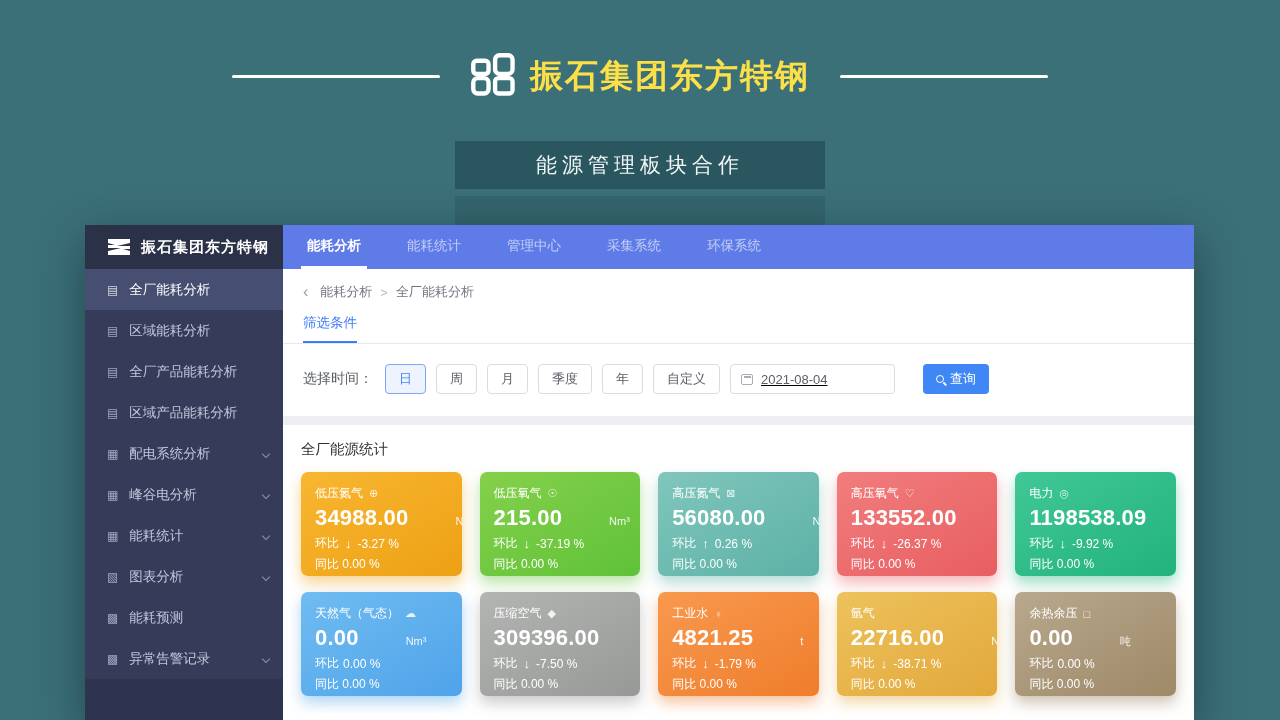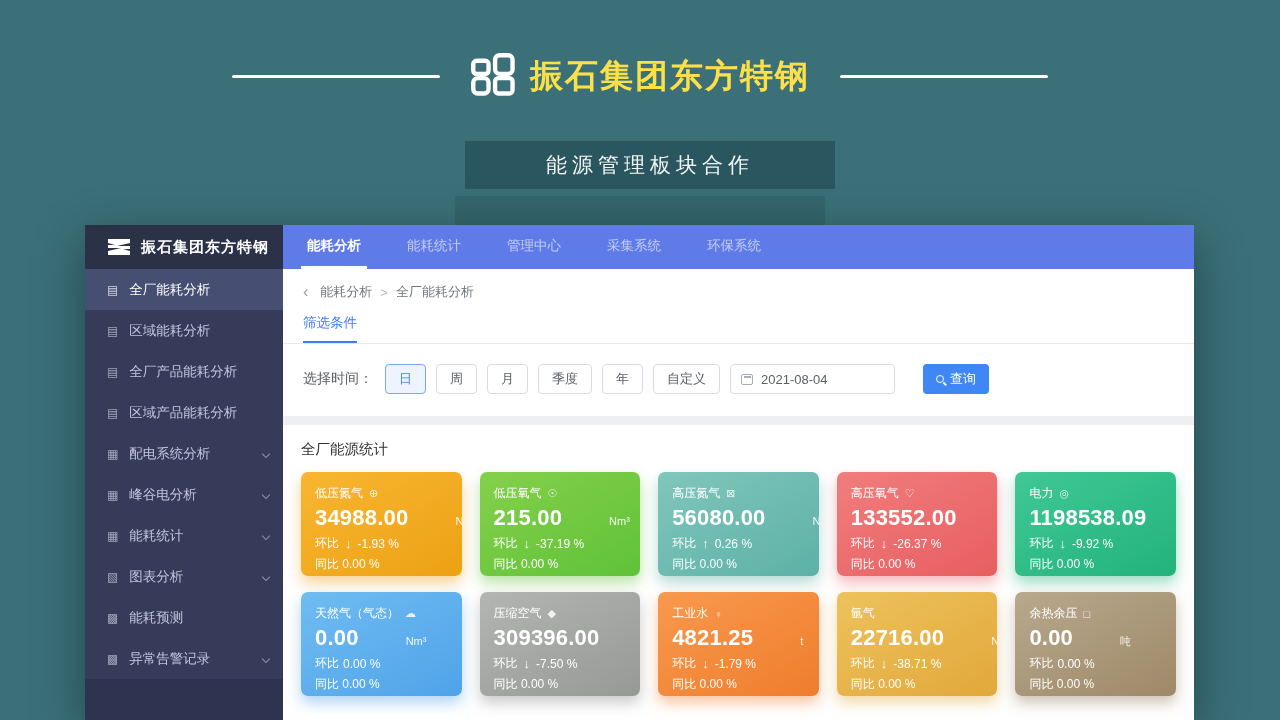--- a/index.html
+++ b/index.html
@@ -10,21 +10,21 @@
 
   
   .hero-title-row { position:absolute; top:50px; left:0; width:1280px; height:52px;
     display:flex; align-items:center; justify-content:center; }
   .hero-rule { width:208px; height:3px; background:#ffffff; border-radius:2px; }
   .hero-rule.left { margin-right:30px; }
   .hero-rule.right { margin-left:30px; }
   .hero-logo { width:48px; height:48px; margin-right:12px; }
   .hero-title { color:#fde047; font-size:33px; font-weight:bold; letter-spacing:2px; }
 
-  .hero-subtitle { position:absolute; top:141px; left:465px; width:370px; height:48px;
+  .hero-subtitle { position:absolute; top:141px; left:455px; width:370px; height:48px;
     background:rgba(16,45,52,0.38); display:flex; align-items:center; justify-content:center;
     color:#f2f6f6; font-size:21px; letter-spacing:5px; }
   .hero-subtitle-ghost { position:absolute; top:196px; left:455px; width:370px; height:29px;
     background:rgba(16,45,52,0.16); }
 
   
   .app { position:absolute; left:85px; top:225px; width:1109px; height:495px;
     background:#ffffff; box-shadow:0 14px 46px rgba(0,0,0,0.38); display:flex; flex-direction:column; }
 
   .app-header { height:44px; display:flex; flex:0 0 44px; }
@@ -63,21 +63,21 @@
   .crumb-sep { margin:0 8px; color:#b6bac2; }
   .tabs-row { padding:2px 32px 0 20px; border-bottom:1px solid #e7e9ef; }
   .filter-tab { display:inline-block; color:#3e7bfa; font-size:13.5px; padding-bottom:9px;
     border-bottom:2px solid #3e7bfa; cursor:pointer; }
   .filter-row { display:flex; align-items:center; padding:20px 20px 22px 20px; }
   .filter-label { color:#5a5e66; font-size:14px; margin-right:12px; }
   .time-btn { height:30px; padding:0 13px; background:#ffffff; border:1px solid #d9dce3; border-radius:4px;
     color:#5a5e66; font-size:13px; margin-right:10px; display:flex; align-items:center; cursor:pointer; }
   .time-btn.selected { color:#4784f2; border-color:#7ba7f5; background:#edf4ff; }
   .date-input { height:30px; width:165px; border:1px solid #d9dce3; border-radius:4px; background:#fff;
-    display:flex; align-items:center; padding:0 10px; margin-right:28px; cursor:text; }
+    display:flex; align-items:center; padding:0 10px; margin-right:28px; cursor:text;text-decoration:underline; }
   .cal-icon { width:12px; height:11px; border:1.3px solid #a9adb5; border-radius:2px; position:relative; margin-right:8px; }
   .cal-icon::before { content:""; position:absolute; left:1.5px; top:1.5px; width:7px; height:1.5px; background:#a9adb5; }
   .date-text { color:#5a5e66; font-size:13px; }
   .query-btn { height:30px; padding:0 13px; background:#3f87f5; border-radius:4px; color:#ffffff; font-size:13px;
     display:flex; align-items:center; cursor:pointer; border:none; }
   .mag-icon { width:8px; height:8px; border:1.5px solid #ffffff; border-radius:50%; position:relative; margin-right:6px; }
   .mag-icon::after { content:""; position:absolute; left:6px; top:7px; width:4px; height:1.5px; background:#ffffff; transform:rotate(45deg); }
 
   .gray-band { height:9px; background:#edeff3; }
 
@@ -221,21 +221,21 @@
           <div class="cards-grid">
               <div class="stat-card" style="background: linear-gradient(150deg, rgb(248, 182, 49), rgb(237, 161, 20)); box-shadow: rgba(238, 162, 20, 0.45) 0px 7px 14px;">
                 <div class="card-label">低压氮气<span class="card-icon">⊕</span></div>
                 <div class="card-value-row">
                   <span class="card-value">34988.00</span>
                   <span class="card-unit">Nm³</span>
                 </div>
                 <div class="card-hb">
                   <span>环比</span>
                   <span class="hb-arrow">↓</span>
-                  <span>-1.93 %</span>
+                  <span>-3.27 %</span>
                 </div>
                 <div class="card-tb">同比 0.00 %</div>
               </div>
               <div class="stat-card" style="background: linear-gradient(150deg, rgb(133, 208, 75), rgb(95, 194, 56)); box-shadow: rgba(103, 196, 58, 0.45) 0px 7px 14px;">
                 <div class="card-label">低压氧气<span class="card-icon">☉</span></div>
                 <div class="card-value-row">
                   <span class="card-value">215.00</span>
                   <span class="card-unit">Nm³</span>
                 </div>
                 <div class="card-hb">

